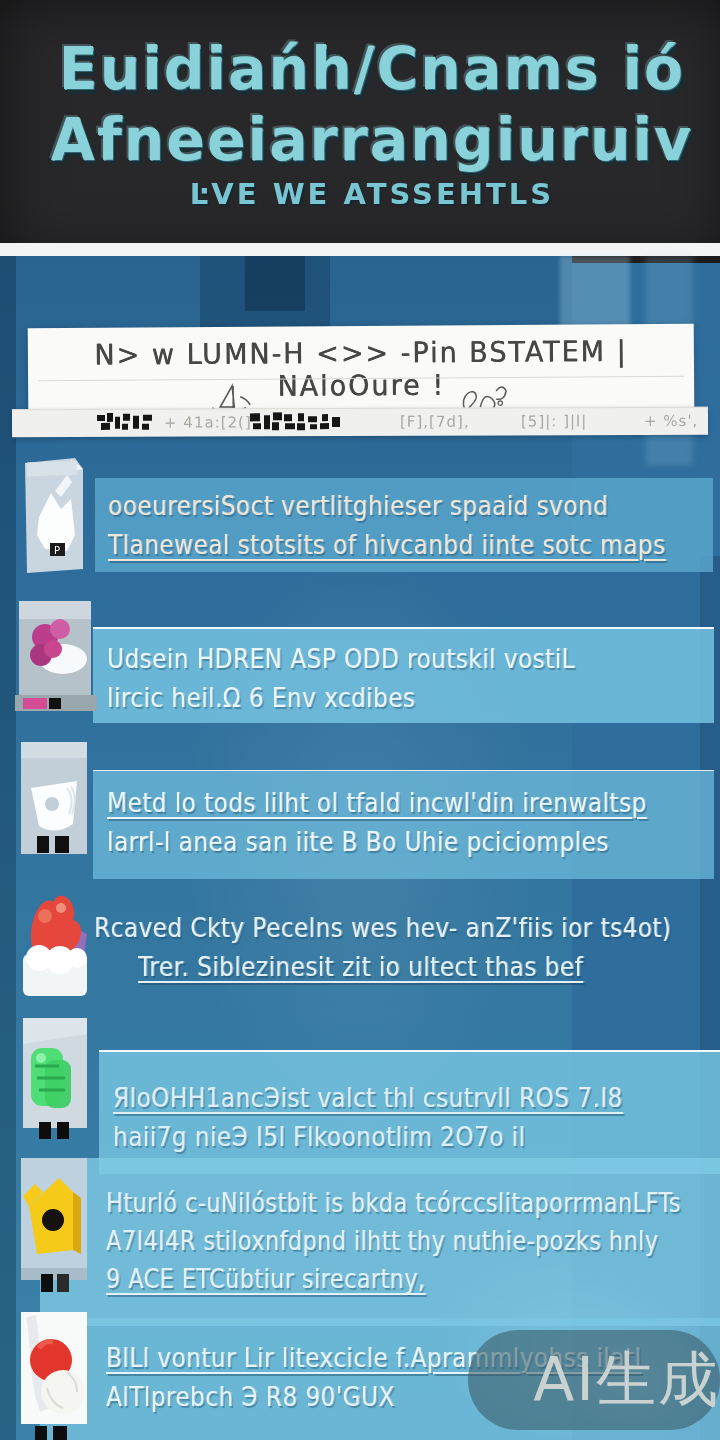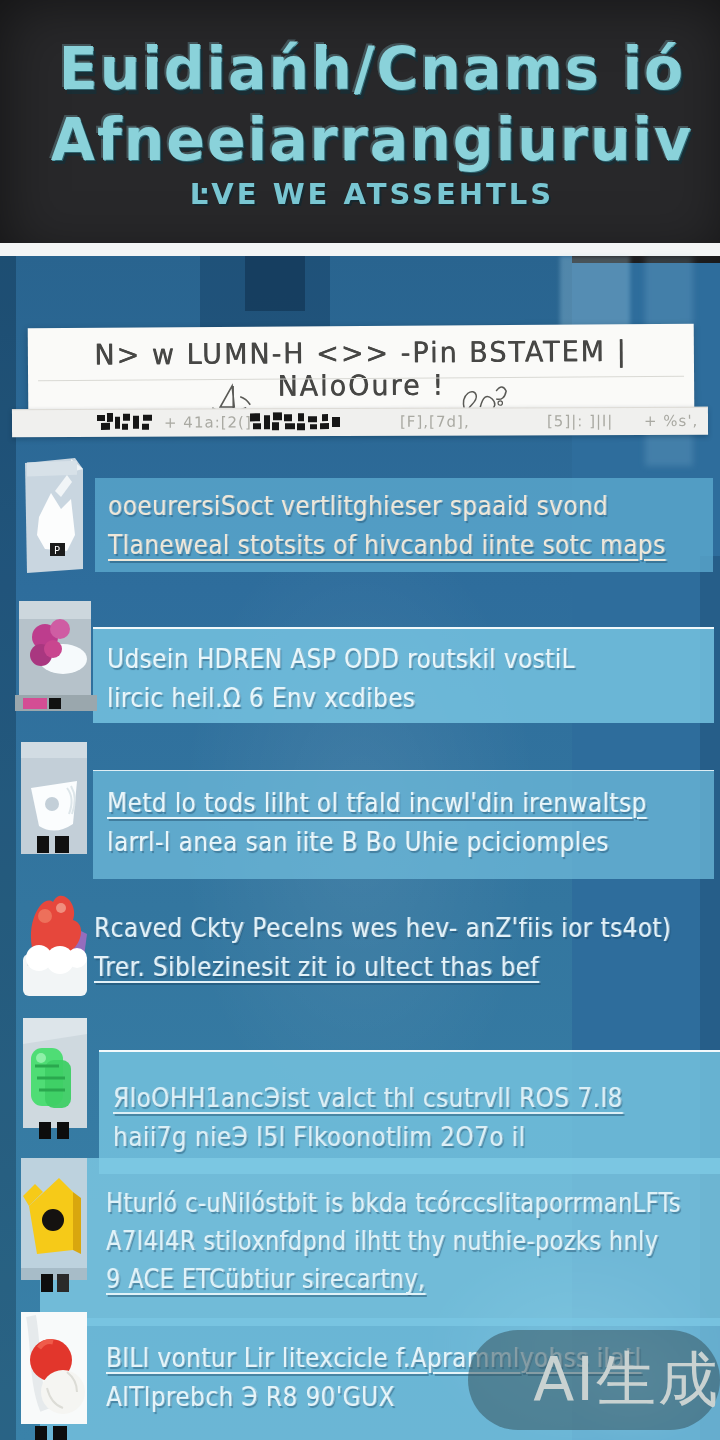--- a/index.html
+++ b/index.html
@@ -40,21 +40,21 @@
   .barcode{position:absolute;top:3px;}
 
   
   .icon{position:absolute;left:15px;}
   .panel{position:absolute;overflow:hidden;}
   .p1{left:95px;top:222px;width:605px;height:86px;background:rgba(92,170,208,.78);padding:8px 0 0 13px;}
   .p2{left:93px;top:371px;width:607px;height:84px;background:rgba(120,198,227,.82);
       border-top:2px solid rgba(255,255,255,.9);padding:10px 0 0 14px;}
   .p3{left:93px;top:514px;width:607px;height:96px;background:rgba(112,190,222,.72);
       border-top:1px solid rgba(255,255,255,.8);padding:12px 0 0 14px;}
-  .p4{left:82px;top:644px;width:620px;height:100px;background:transparent;padding:8px 0 0 12px;}
+  .p4{left:82px;top:644px;width:620px;height:100px;background:transparent;padding:8px 0 0 12px;text-align:center;}
   .p5{left:99px;top:794px;width:607px;height:96px;background:rgba(118,196,225,.82);
       border-top:2px solid rgba(255,255,255,.92);padding:26px 0 0 14px;}
   .p6{left:40px;top:902px;width:665px;height:142px;background:rgba(128,202,229,.80);padding:26px 0 0 66px;}
   .p7{left:40px;top:1062px;width:680px;height:122px;background:rgba(122,198,227,.76);padding:20px 0 0 66px;}
   .line{white-space:nowrap;font-size:27px;line-height:39px;letter-spacing:.5px;
         transform:scaleX(.86);transform-origin:0 50%;
         text-shadow:1.5px 0 0 rgba(255,255,255,.35),2px 2px 1px rgba(20,60,90,.4);}
   .p1 .line{color:#eee7d9;}
   .p2 .line,.p3 .line{color:#e9f6fa;}
   .p4 .line{color:#e2f1f8;}
@@ -130,21 +130,21 @@
         <rect x="35" y="11" width="10" height="6" fill="#161616"></rect>
           <rect x="48" y="1" width="6" height="8" fill="#161616"></rect>
         <rect x="47" y="11" width="8" height="7" fill="#161616"></rect>
           <rect x="58" y="4" width="9" height="6" fill="#161616"></rect>
         <rect x="60" y="12" width="7" height="5" fill="#161616"></rect>
           <rect x="72" y="2" width="6" height="7" fill="#161616"></rect>
         <rect x="70" y="11" width="9" height="6" fill="#161616"></rect>
           <rect x="82" y="5" width="8" height="10" fill="#161616"></rect>
       </svg>
       <span class="strip-text" style="left:352px;margin-left:36px;">[F],[7d],</span>
-      <span class="strip-text" style="left:535px;">[5]|: ]|l|</span>
+      <span class="strip-text" style="left:509px;">[5]|: ]|l|</span>
       <span class="strip-text" style="left:632px;">+ %s',</span>
     </div>
 
     <div>
       <div class="panel p1">
         <div class="line">ooeurersiSoct vertlitghieser spaaid svond</div>
         <div class="line u">Tlaneweal stotsits of hivcanbd iinte sotc maps</div>
       </div>
       <svg class="icon" style="top:199px;" width="78" height="122" viewBox="0 0 78 122">
         <polygon points="10,8 60,3 68,14 68,114 12,118" fill="#c9d6e0"></polygon>

